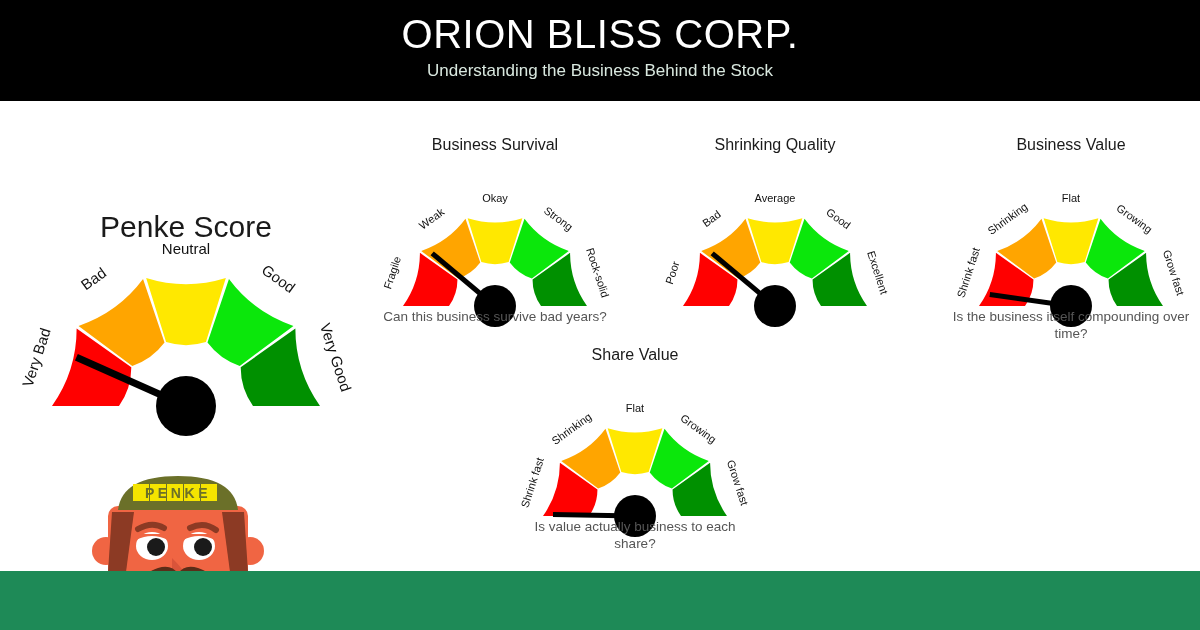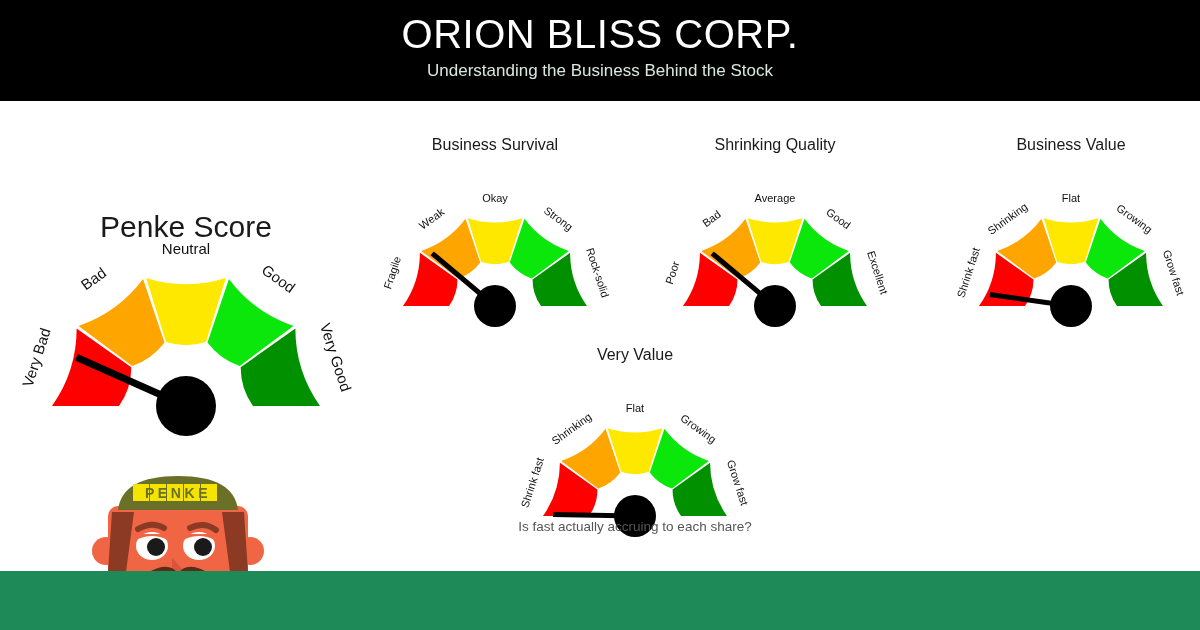--- a/index.html
+++ b/index.html
@@ -107,20 +107,21 @@
         <path d="M196.76335927042538 93.01848647825204 A92 92 0 0 1 152.4963951338822 60.856654447365344 L137.74819756694112 104.42832722368267 A46 46 0 0 0 159.8816796352127 120.50924323912602 Z" fill="#0be70b"></path>
         <path d="M215 148 A92 92 0 0 1 198.08465828737474 94.8370985567175 L160.54232914368737 121.41854927835875 A46 46 0 0 0 169 148 Z" fill="#009000"></path>
         <text x="21.236952756418574" y="114.93518160188061" text-anchor="middle" dominant-baseline="middle" class="seg-label" font-size="10.5" transform="rotate(-72 21.236952756418574 114.93518160188061)">Fragile</text>
         <text x="60.10697800470539" y="61.43518160188063" text-anchor="middle" dominant-baseline="middle" class="seg-label" font-size="10.5" transform="rotate(-36 60.10697800470539 61.43518160188063)">Weak</text>
         <text x="123" y="41" text-anchor="middle" dominant-baseline="middle" class="seg-label" font-size="10.5" transform="rotate(0 123 41)">Okay</text>
         <text x="185.89302199529462" y="61.43518160188063" text-anchor="middle" dominant-baseline="middle" class="seg-label" font-size="10.5" transform="rotate(36 185.89302199529462 61.43518160188063)">Strong</text>
         <text x="224.7630472435814" y="114.93518160188063" text-anchor="middle" dominant-baseline="middle" class="seg-label" font-size="10.5" transform="rotate(72 224.7630472435814 114.93518160188063)">Rock-solid</text>
         <line x1="123" y1="148" x2="60.18435566424381" y2="95.29141600570377" stroke="#000000" stroke-width="5" stroke-linecap="butt"></line>
         <circle cx="123" cy="148" r="21" fill="#000000"></circle>
       </svg>
+    <div class="gauge-caption" style="top:172px;">Can this business survive bad years?</div>
   </div>
 
   <div class="gauge gauge-small" id="gauge-quality">
     <div class="gauge-title">Shrinking Quality</div>
     <svg width="246" height="162" viewBox="0 0 246 162" style="position:absolute;left:0;top:22px;">
         <path d="M47.91534171262528 94.83709855671748 A92 92 0 0 1 31 148 L77 148 A46 46 0 0 0 85.45767085631263 121.41854927835874 Z" fill="#ff0000"></path>
         <path d="M93.50360486611778 60.856654447365344 A92 92 0 0 1 49.23664072957462 93.01848647825207 L86.11832036478731 120.50924323912604 A46 46 0 0 0 108.25180243305888 104.42832722368267 Z" fill="#ffa500"></path>
         <path d="M150.35848841515633 60.16200644574265 A92 92 0 0 1 95.6415115848437 60.162006445742634 L109.32075579242185 104.08100322287132 A46 46 0 0 0 136.67924420757817 104.08100322287132 Z" fill="#ffe800"></path>
         <path d="M196.76335927042538 93.01848647825204 A92 92 0 0 1 152.4963951338822 60.856654447365344 L137.74819756694112 104.42832722368267 A46 46 0 0 0 159.8816796352127 120.50924323912602 Z" fill="#0be70b"></path>
         <path d="M215 148 A92 92 0 0 1 198.08465828737474 94.8370985567175 L160.54232914368737 121.41854927835875 A46 46 0 0 0 169 148 Z" fill="#009000"></path>
@@ -143,39 +144,40 @@
         <path d="M196.76335927042538 93.01848647825204 A92 92 0 0 1 152.4963951338822 60.856654447365344 L137.74819756694112 104.42832722368267 A46 46 0 0 0 159.8816796352127 120.50924323912602 Z" fill="#0be70b"></path>
         <path d="M215 148 A92 92 0 0 1 198.08465828737474 94.8370985567175 L160.54232914368737 121.41854927835875 A46 46 0 0 0 169 148 Z" fill="#009000"></path>
         <text x="21.236952756418574" y="114.93518160188061" text-anchor="middle" dominant-baseline="middle" class="seg-label" font-size="10.5" transform="rotate(-72 21.236952756418574 114.93518160188061)">Shrink fast</text>
         <text x="60.10697800470539" y="61.43518160188063" text-anchor="middle" dominant-baseline="middle" class="seg-label" font-size="10.5" transform="rotate(-36 60.10697800470539 61.43518160188063)">Shrinking</text>
         <text x="123" y="41" text-anchor="middle" dominant-baseline="middle" class="seg-label" font-size="10.5" transform="rotate(0 123 41)">Flat</text>
         <text x="185.89302199529462" y="61.43518160188063" text-anchor="middle" dominant-baseline="middle" class="seg-label" font-size="10.5" transform="rotate(36 185.89302199529462 61.43518160188063)">Growing</text>
         <text x="224.7630472435814" y="114.93518160188063" text-anchor="middle" dominant-baseline="middle" class="seg-label" font-size="10.5" transform="rotate(72 224.7630472435814 114.93518160188063)">Grow fast</text>
         <line x1="123" y1="148" x2="41.79801836319123" y2="136.5878057212746" stroke="#000000" stroke-width="5" stroke-linecap="butt"></line>
         <circle cx="123" cy="148" r="21" fill="#000000"></circle>
       </svg>
+    <div class="gauge-caption" style="top:172px;">Is the business itself compounding over time?</div>
   </div>
 
   <div class="gauge gauge-small" id="gauge-share">
-    <div class="gauge-title">Very Value</div>
+    <div class="gauge-title">Share Value</div>
     <svg width="246" height="162" viewBox="0 0 246 162" style="position:absolute;left:0;top:22px;">
         <path d="M47.91534171262528 94.83709855671748 A92 92 0 0 1 31 148 L77 148 A46 46 0 0 0 85.45767085631263 121.41854927835874 Z" fill="#ff0000"></path>
         <path d="M93.50360486611778 60.856654447365344 A92 92 0 0 1 49.23664072957462 93.01848647825207 L86.11832036478731 120.50924323912604 A46 46 0 0 0 108.25180243305888 104.42832722368267 Z" fill="#ffa500"></path>
         <path d="M150.35848841515633 60.16200644574265 A92 92 0 0 1 95.6415115848437 60.162006445742634 L109.32075579242185 104.08100322287132 A46 46 0 0 0 136.67924420757817 104.08100322287132 Z" fill="#ffe800"></path>
         <path d="M196.76335927042538 93.01848647825204 A92 92 0 0 1 152.4963951338822 60.856654447365344 L137.74819756694112 104.42832722368267 A46 46 0 0 0 159.8816796352127 120.50924323912602 Z" fill="#0be70b"></path>
         <path d="M215 148 A92 92 0 0 1 198.08465828737474 94.8370985567175 L160.54232914368737 121.41854927835875 A46 46 0 0 0 169 148 Z" fill="#009000"></path>
         <text x="21.236952756418574" y="114.93518160188061" text-anchor="middle" dominant-baseline="middle" class="seg-label" font-size="10.5" transform="rotate(-72 21.236952756418574 114.93518160188061)">Shrink fast</text>
         <text x="60.10697800470539" y="61.43518160188063" text-anchor="middle" dominant-baseline="middle" class="seg-label" font-size="10.5" transform="rotate(-36 60.10697800470539 61.43518160188063)">Shrinking</text>
         <text x="123" y="41" text-anchor="middle" dominant-baseline="middle" class="seg-label" font-size="10.5" transform="rotate(0 123 41)">Flat</text>
         <text x="185.89302199529462" y="61.43518160188063" text-anchor="middle" dominant-baseline="middle" class="seg-label" font-size="10.5" transform="rotate(36 185.89302199529462 61.43518160188063)">Growing</text>
         <text x="224.7630472435814" y="114.93518160188063" text-anchor="middle" dominant-baseline="middle" class="seg-label" font-size="10.5" transform="rotate(72 224.7630472435814 114.93518160188063)">Grow fast</text>
         <line x1="123" y1="148" x2="41.01248899717592" y2="146.56890267214277" stroke="#000000" stroke-width="5" stroke-linecap="butt"></line>
         <circle cx="123" cy="148" r="21" fill="#000000"></circle>
       </svg>
-    <div class="gauge-caption" style="top:172px;">Is fast actually accruing to each share?</div>
+    <div class="gauge-caption" style="top:172px;">Is value actually business to each share?</div>
   </div>
 
   <div id="mascot">
     <svg width="184" height="164" viewBox="0 0 184 164">
 
       <circle cx="20" cy="85" r="14" fill="#f06543"></circle>
       <circle cx="164" cy="85" r="14" fill="#f06543"></circle>
 
       <rect x="22" y="40" width="140" height="78" rx="10" fill="#f06543"></rect>
 

